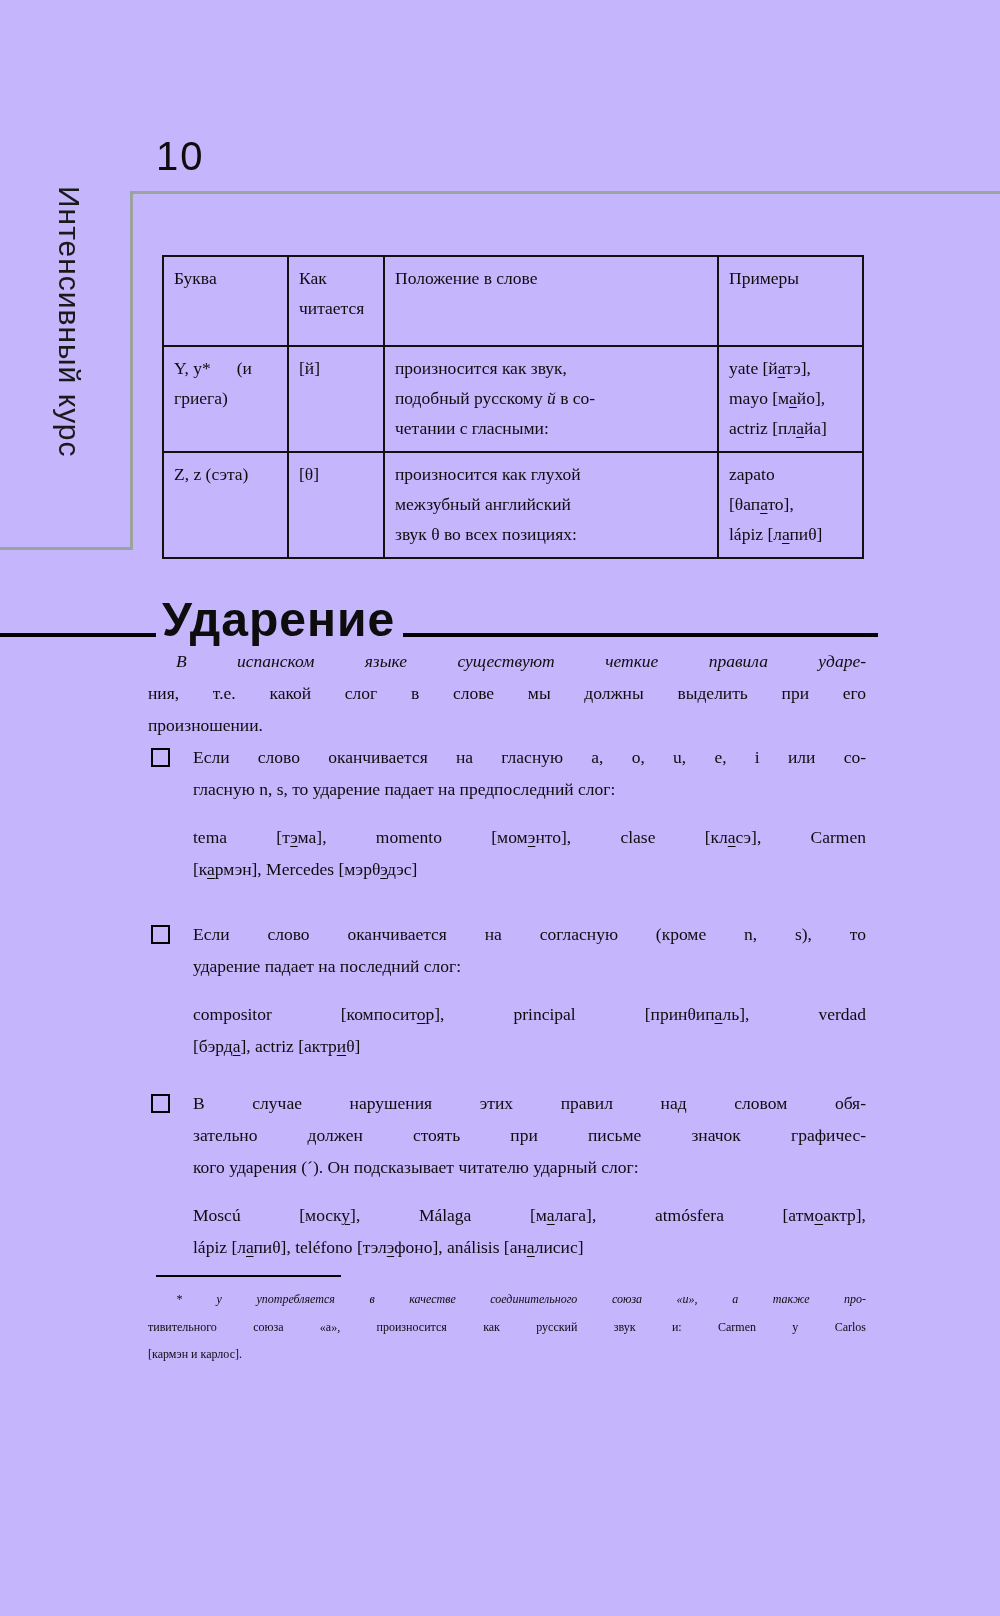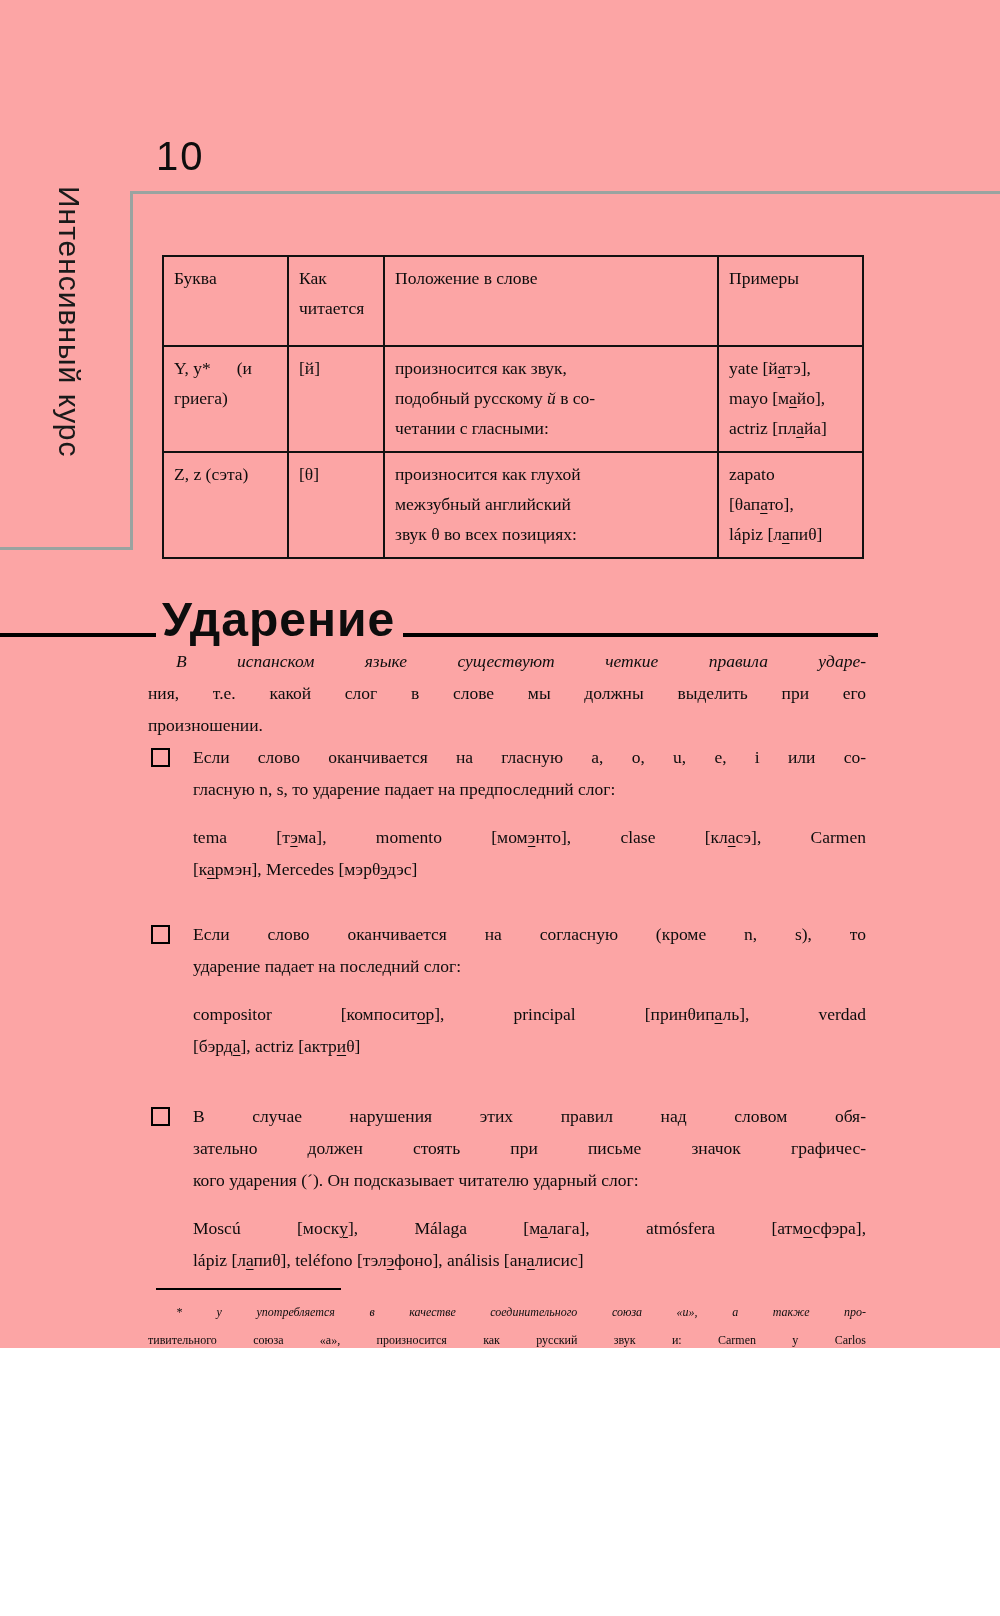--- a/index.html
+++ b/index.html
@@ -1,16 +1,16 @@
 <!DOCTYPE html>
 <html><head>
 <meta charset="utf-8">
 <style>
   html,body {margin:0; padding:0; background:#ffffff;}
-  #page {position:relative; width:1000px; height:1348px; background:#fca5a5;
+  #page {position:relative; width:1000px; height:1616px; background:#c4b5fd;
          font-family:"Liberation Serif", serif; color:#0d0d0d; overflow:hidden;}
 
   .page-number {position:absolute; left:156px; top:134px;
                 font-family:"Liberation Sans", sans-serif; font-size:40px;
                 font-weight:400; letter-spacing:2px;}
 
   .sidebar-label {position:absolute; left:52px; top:186px;
                   writing-mode:vertical-rl; text-orientation:mixed;
                   font-family:"Liberation Sans", sans-serif; font-size:30px;
                   font-weight:300; letter-spacing:1px; color:#1a1a1a;}
@@ -45,21 +45,21 @@
                   letter-spacing:1px; white-space:nowrap;}
 
   .content {position:absolute; left:148px; top:645px; width:718px;
             font-size:17.5px; line-height:32px;}
   .rule {display:flex;}
   .rule .bullet {flex:0 0 45px;}
   .rule .sq {width:15px; height:15px; border:2px solid #000; margin-top:7px; margin-left:3px;}
   .rule .rtext {flex:1;}
   #rule1 {}
   #rule2 {margin-top:33px;}
-  #rule3 {margin-top:38px;}
+  #rule3 {margin-top:25px;}
   .example {margin-left:45px; margin-top:16px;}
   .foot-rule {width:185px; height:2px; background:#000; margin:12px 0 9px 8px;}
   .footnote {font-size:12px; line-height:27.5px;}
 </style>
 </head>
 <body>
 
 <div id="page">
 
   <div class="page-number">10</div>
@@ -172,21 +172,21 @@
       <div class="bullet">
           <div class="sq"></div>
         </div>
       <div class="rtext">
           <div class="ln"><span>В случае нарушения этих правил над словом обя-</span></div>
           <div class="ln"><span>зательно должен стоять при письме значок графичес-</span></div>
           <div class="ln last"><span>кого ударения (´). Он подсказывает читателю ударный слог:</span></div>
         </div>
     </div>
     <div class="example">
-        <div class="ln"><span class="b">Moscú</span><span> [моск</span><span class="u">у</span><span>], </span><span class="b">Málaga</span><span> [м</span><span class="u">а</span><span>лага], </span><span class="b">atmósfera</span><span> [атм</span><span class="u">о</span><span>сфэра],</span></div>
+        <div class="ln"><span class="b">Moscú</span><span> [моск</span><span class="u">у</span><span>], </span><span class="b">Málaga</span><span> [м</span><span class="u">а</span><span>лага], </span><span class="b">atmósfera</span><span> [атм</span><span class="u">о</span><span>актр],</span></div>
         <div class="ln last"><span class="b">lápiz</span><span> [л</span><span class="u">а</span><span>пиθ], </span><span class="b">teléfono</span><span> [тэл</span><span class="u">э</span><span>фоно], </span><span class="b">análisis</span><span> [ан</span><span class="u">а</span><span>лисис]</span></div>
       </div>
 
     <div class="foot-rule"></div>
     <div class="footnote">
         <div class="ln ind"><span>* y употребляется в качестве соединительного союза «и», а также про-</span></div>
         <div class="ln"><span>тивительного союза «а», произносится как русский звук и: Carmen y Carlos</span></div>
         <div class="ln last"><span>[кармэн и карлос].</span></div>
       </div>
 

